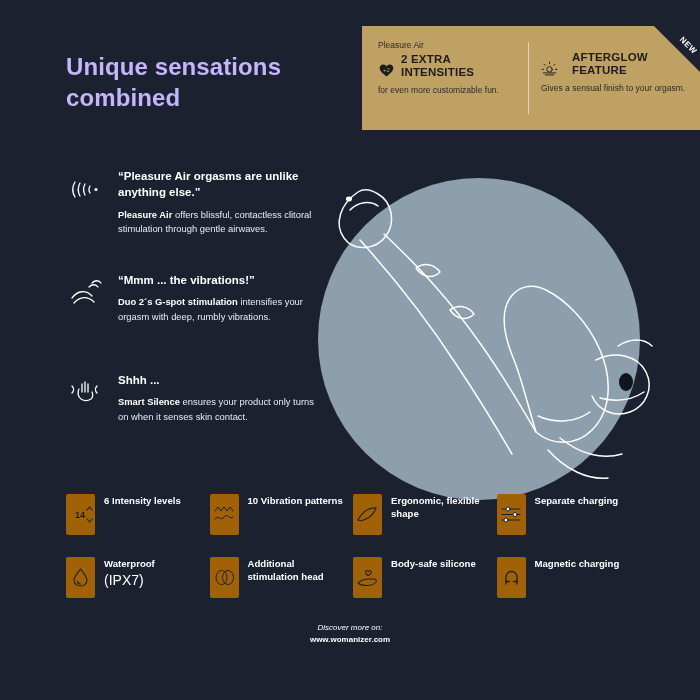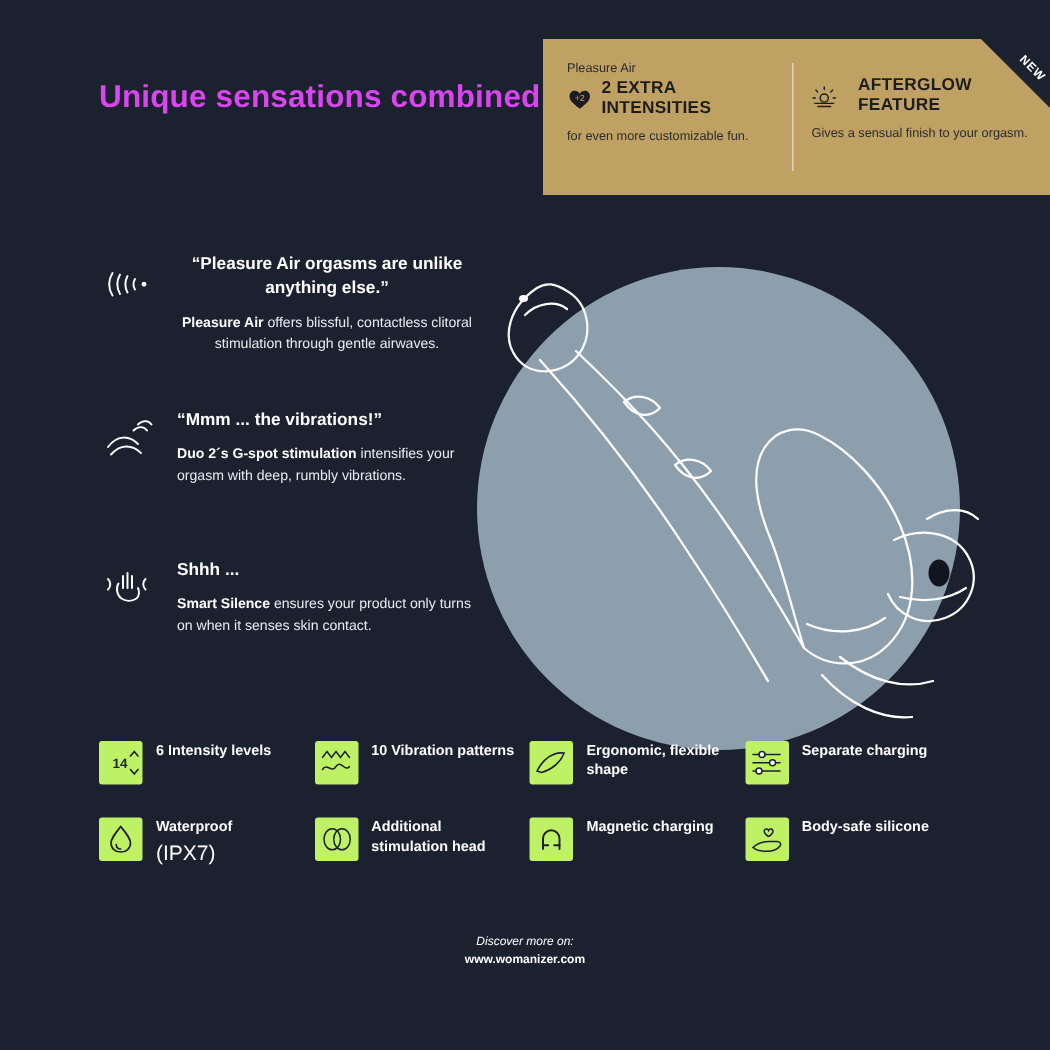--- a/index.html
+++ b/index.html
@@ -43,21 +43,21 @@
     position: absolute;
     top: 16px; bottom: 16px;
     left: 166px;
     width: 1px;
     background: rgba(255,255,255,.55);
   }
   .gold-eyebrow {
     font-size: 8.5px; color: #2b2b2b; line-height: 1.25;
     margin-bottom: 2px;
   }
-  .gold-headrow { display: flex; align-items: center; gap: 6px; }
+  .gold-headrow { display: flex; align-items: flex-end; gap: 6px; }
   .gold-head {
     font-size: 11.5px; font-weight: bold; color: #1d1d1d;
     line-height: 1.15; letter-spacing: .2px;
   }
   .gold-sub {
     font-size: 8.5px; color: #2b2b2b; line-height: 1.3; margin-top: 6px;
   }
   .heart-badge {
     width: 17px; height: 17px; flex: 0 0 17px;
     margin-top: 1px;
@@ -75,22 +75,22 @@
   .new-ribbon span {
     position: absolute;
     right: 38px; top: 19px;
     font-size: 8px; font-weight: bold; color: #fff; letter-spacing: .6px;
   }
   
   .headline {
     position: absolute;
     left: 66px; top: 52px;
     width: 300px;
-    color: #d946ef;
-    font-size: 21px;
+    color: #c4b5fd;
+    font-size: 24px;
     font-weight: bold;
     line-height: 1.28;
     letter-spacing: .1px;
   }
   
   .feature {
     position: absolute;
     left: 66px;
     width: 252px;
     color: #ffffff;
@@ -102,21 +102,21 @@
   }
   .feature .ftext { margin-left: 52px; }
   .feature .ftitle {
     font-size: 11.5px; font-weight: bold; line-height: 1.42;
     margin-bottom: 7px;
   }
   .feature .fbody {
     font-size: 9.4px; line-height: 1.55; color: #e8ecf0;
   }
   .feature .fbody b { font-weight: bold; color: #ffffff; }
-  #feature-0 { top: 168px; text-align: center; }
+  #feature-0 { top: 168px; }
   #feature-1 { top: 272px; }
   #feature-2 { top: 372px; }
 
   
   .illo { position: absolute; left: 300px; top: 150px; width: 360px; height: 350px; }
 
   
   .spec-grid {
     position: absolute;
     left: 66px; top: 494px;
@@ -126,22 +126,22 @@
     grid-template-rows: auto auto;
     row-gap: 22px;
     column-gap: 6px;
   }
   .spec {
     display: flex;
     align-items: flex-start;
     gap: 9px;
   }
   .spec .sbox {
-    width: 29px; height: 29px;
-    background: #bef264;
+    width: 29px; height: 41px;
+    background: #a16207;
     border-radius: 2px;
     flex: 0 0 29px;
     display: flex; align-items: center; justify-content: center;
   }
   .spec .slabel {
     color: #ffffff;
     font-size: 9.6px;
     font-weight: bold;
     line-height: 1.35;
     padding-top: 1px;
@@ -333,38 +333,38 @@
         <svg viewBox="0 0 29 29" width="29" height="29" stroke="#1c2130" stroke-width="1" fill="none">
           <ellipse cx="11.5" cy="14.5" rx="5.5" ry="7"></ellipse>
           <ellipse cx="18" cy="14.5" rx="5.5" ry="7"></ellipse>
         </svg>
       </span>
       <span class="slabel">Additional stimulation head</span>
     </div>
 
     <div class="spec">
       <span class="sbox">
+        <svg viewBox="0 0 29 29" width="29" height="29" stroke="#1c2130" stroke-width="1.05" fill="none" stroke-linecap="round">
+          <path d="M5 20 C8 17 12 16 16 16 L21 16 C23 16 24 17.5 23 19 C21.5 21 18 22.5 14 22.5 C10 22.5 7 21.8 5 20 Z"></path>
+          <path d="M15 12.5 C12.5 10.6 12 9.2 12.8 8.2 C13.6 7.2 15 7.6 15.4 8.6 C15.8 7.6 17.2 7.2 18 8.2 C18.8 9.2 18.3 10.6 15.8 12.5 Z"></path>
+        </svg>
+      </span>
+      <span class="slabel">Body-safe silicone</span>
+    </div>
+
+    <div class="spec">
+      <span class="sbox">
         <svg viewBox="0 0 29 29" width="29" height="29" stroke="#1c2130" stroke-width="1.3" fill="none" stroke-linecap="round">
           <path d="M9 21 V14 C9 11 11.5 8.5 14.5 8.5 C17.5 8.5 20 11 20 14 V21"></path>
           <path d="M9 18.5 H12.5 M16.5 18.5 H20"></path>
         </svg>
       </span>
       <span class="slabel">Magnetic charging</span>
     </div>
 
-    <div class="spec">
-      <span class="sbox">
-        <svg viewBox="0 0 29 29" width="29" height="29" stroke="#1c2130" stroke-width="1.05" fill="none" stroke-linecap="round">
-          <path d="M5 20 C8 17 12 16 16 16 L21 16 C23 16 24 17.5 23 19 C21.5 21 18 22.5 14 22.5 C10 22.5 7 21.8 5 20 Z"></path>
-          <path d="M15 12.5 C12.5 10.6 12 9.2 12.8 8.2 C13.6 7.2 15 7.6 15.4 8.6 C15.8 7.6 17.2 7.2 18 8.2 C18.8 9.2 18.3 10.6 15.8 12.5 Z"></path>
-        </svg>
-      </span>
-      <span class="slabel">Body-safe silicone</span>
-    </div>
-
   </div>
 
   <div class="footer">
     <div class="disc">Discover more on:</div>
     <div class="url">www.womanizer.com</div>
   </div>
 
 </div>
 
 </body></html>

